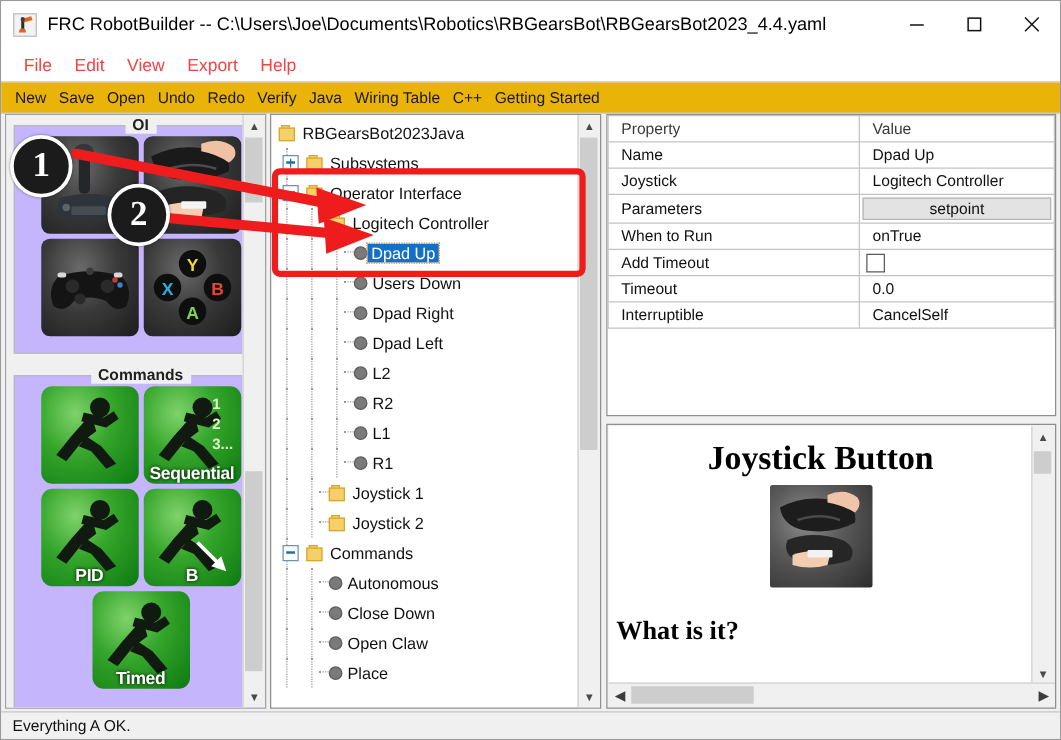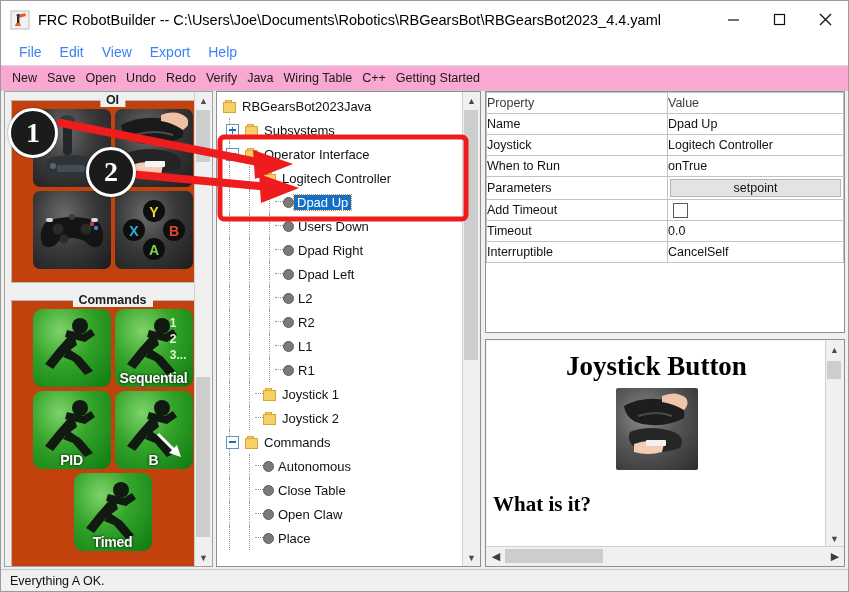--- a/index.html
+++ b/index.html
@@ -13,33 +13,33 @@
   
   .titlebar{position:absolute;left:0;top:0;width:847px;height:37px;background:#fff;display:flex;align-items:center;}
   .tb-icon{width:20px;height:20px;margin-left:9px;margin-right:8px;position:relative;flex:none;}
   .tb-title{font-size:14.5px;color:#000;white-space:nowrap;letter-spacing:0px;}
   .wbtns{position:absolute;right:0;top:0;height:37px;display:flex;}
   .wbtn{width:46px;height:37px;display:flex;align-items:center;justify-content:center;}
   .wbtn svg{display:block;}
 
   
   .menubar{position:absolute;left:0;top:37px;width:847px;height:27px;background:#fff;display:flex;align-items:center;padding-left:9px;box-sizing:border-box;}
-  .menuitem{font-size:14px;color:#3b82f6;padding:3px 9px;cursor:default;white-space:nowrap;text-align:center;}
-
-  
-  .toolbar{position:absolute;left:0;top:64px;width:847px;height:26px;background:#f9a8d4;border-top:1px solid #dcdcdc;border-bottom:1px solid #c8c8c8;display:flex;align-items:center;padding-left:6px;box-sizing:border-box;}
+  .menuitem{font-size:14px;color:#ef4444;padding:3px 9px;cursor:default;white-space:nowrap;text-align:center;}
+
+  
+  .toolbar{position:absolute;left:0;top:64px;width:847px;height:26px;background:#eab308;border-top:1px solid #dcdcdc;border-bottom:1px solid #c8c8c8;display:flex;align-items:center;padding-left:6px;box-sizing:border-box;}
   .tbtn{font-size:12.5px;color:#1a1a1a;padding:3px 5px;white-space:nowrap;}
 
   
   .main{position:absolute;left:0;top:90px;width:847px;height:478px;background:#f0f0f0;}
 
   
   .palette{position:absolute;left:3px;top:0;width:209px;height:476px;background:#f0f0f0;border:1px solid #a0a0a0;box-sizing:border-box;overflow:hidden;}
   .pal-inner{position:absolute;left:0;top:0;width:191px;height:476px;background:#f0f0f0;}
-  .group{position:absolute;left:6px;width:203px;border:1px solid #b9b9b9;background:#c2410c;box-sizing:border-box;}
+  .group{position:absolute;left:6px;width:203px;border:1px solid #b9b9b9;background:#c4b5fd;box-sizing:border-box;}
   .group-title{position:absolute;top:-8px;left:50%;transform:translateX(-50%);background:#f0f0f0;padding:0 6px;font-size:12.5px;font-weight:bold;color:#20201f;white-space:nowrap;}
   .tiles{display:flex;flex-wrap:wrap;gap:4px;padding:8px 6px 6px 6px;justify-content:center;}
   .tile{width:78px;height:78px;border-radius:7px;position:relative;overflow:hidden;}
   .tile-oi{background:radial-gradient(ellipse at 40% 30%, #6a6a6a 0%, #3a3a3a 45%, #1c1c1c 100%);}
   .tile-cmd{background:radial-gradient(ellipse at 35% 28%, #7fd36a 0%, #35a52b 42%, #0c7a10 100%);border-radius:9px;}
   .tile-lbl{position:absolute;bottom:1px;left:0;width:100%;text-align:center;color:#fff;font-size:14px;font-weight:bold;text-shadow:0 0 3px #000;letter-spacing:-0.3px;}
   .pal-sb{position:absolute;right:0;top:0;width:17px;height:474px;background:#f0f0f0;border-left:1px solid #cfcfcf;}
   .sb-arrow{width:17px;height:17px;display:flex;align-items:center;justify-content:center;color:#4a4a4a;font-size:9px;}
   .sb-thumb{position:absolute;left:1px;width:14px;background:#cdcdcd;}
 
@@ -57,21 +57,21 @@
   .folder b{position:absolute;left:2px;top:0px;width:7px;height:3px;background:#f5cf68;border:1px solid #d8a62e;border-bottom:none;box-sizing:border-box;display:block;}
   .dot{width:11px;height:11px;border-radius:50%;background:#7a7a7a;border:1px solid #5d5d5d;box-sizing:border-box;flex:none;}
   .vline{position:absolute;top:0;height:24px;width:1px;border-left:1px dotted #9a9a9a;}
   .hline{position:absolute;top:11px;width:8px;border-top:1px dotted #9a9a9a;}
   .tree-sb{position:absolute;right:0;top:0;width:17px;height:474px;background:#f0f0f0;border-left:1px solid #cfcfcf;}
 
   
   .rightcol{position:absolute;left:484px;top:0;width:360px;height:476px;}
   .proppane{position:absolute;left:0;top:0;width:360px;height:242px;background:#fff;border:1px solid #8f8f8f;box-sizing:border-box;overflow:hidden;}
   table.props{border-collapse:collapse;width:100%;table-layout:fixed;}
-  table.props td,table.props th{border:1px solid #c3c3c3;height:20px;font-size:12.5px;color:#111;padding:0 0;text-align:left;font-weight:normal;overflow:hidden;white-space:nowrap;}
+  table.props td,table.props th{border:1px solid #c3c3c3;height:20px;font-size:12.5px;color:#111;padding:0 10px;text-align:left;font-weight:normal;overflow:hidden;white-space:nowrap;}
   table.props th{color:#3a3a3a;}
   .col-a{width:180px;}
   .cellbtn{display:block;background:#e3e3e3;border:1px solid #b5b5b5;text-align:center;font-size:12.5px;color:#111;height:16px;line-height:16px;margin:0;}
   .chk{display:inline-block;width:13px;height:13px;border:1px solid #5a5a5a;background:#fff;vertical-align:middle;margin-left:3px;}
 
   .helppane{position:absolute;left:0;top:248px;width:360px;height:228px;background:#f0f0f0;border:1px solid #8f8f8f;box-sizing:border-box;overflow:hidden;}
   .help-doc{position:absolute;left:1px;top:1px;width:339px;height:206px;background:#fff;overflow:hidden;}
   .help-h1{text-align:center;font-family:"Liberation Serif",serif;font-weight:bold;font-size:27px;color:#000;margin-top:10px;}
   .help-img{width:82px;height:82px;margin:6px auto 0 auto;border-radius:2px;background:radial-gradient(ellipse at 35% 35%, #8d8d8d 0%, #5a5a5a 40%, #2c2c2c 100%);position:relative;overflow:hidden;}
   .help-h2{font-family:"Liberation Serif",serif;font-weight:bold;font-size:21px;color:#000;margin:22px 0 0 6px;}
@@ -443,21 +443,21 @@
             <div class="dot"></div>
             <div class="tlabel">Autonomous</div>
           </div>
           <div class="trow">
             <div class="vline" style="left: 12px;"></div>
             <div class="vline" style="left: 32px;"></div>
             <div class="hline" style="left: 38px;"></div>
             <div style="width: 46px; flex: 0 0 auto;"></div>
             <div style="width: 0px; flex: 0 0 auto;"></div>
             <div class="dot"></div>
-            <div class="tlabel">Close Table</div>
+            <div class="tlabel">Close Down</div>
           </div>
           <div class="trow">
             <div class="vline" style="left: 12px;"></div>
             <div class="vline" style="left: 32px;"></div>
             <div class="hline" style="left: 38px;"></div>
             <div style="width: 46px; flex: 0 0 auto;"></div>
             <div style="width: 0px; flex: 0 0 auto;"></div>
             <div class="dot"></div>
             <div class="tlabel">Open Claw</div>
           </div>
@@ -491,28 +491,28 @@
           <tbody id="prop-rows">
               <tr>
                 <td class="col-a">Name</td>
                 <td>Dpad Up</td>
               </tr>
               <tr>
                 <td class="col-a">Joystick</td>
                 <td>Logitech Controller</td>
               </tr>
               <tr>
-                <td class="col-a">When to Run</td>
-                <td>onTrue</td>
-              </tr>
-              <tr>
                 <td class="col-a">Parameters</td>
                 <td style="padding: 1px 2px;">
                   <span class="cellbtn">setpoint</span>
                 </td>
+              </tr>
+              <tr>
+                <td class="col-a">When to Run</td>
+                <td>onTrue</td>
               </tr>
               <tr>
                 <td class="col-a">Add Timeout</td>
                 <td style="padding: 0px 2px;"><span class="chk"></span></td>
               </tr>
               <tr>
                 <td class="col-a">Timeout</td>
                 <td>0.0</td>
               </tr>
               <tr>

